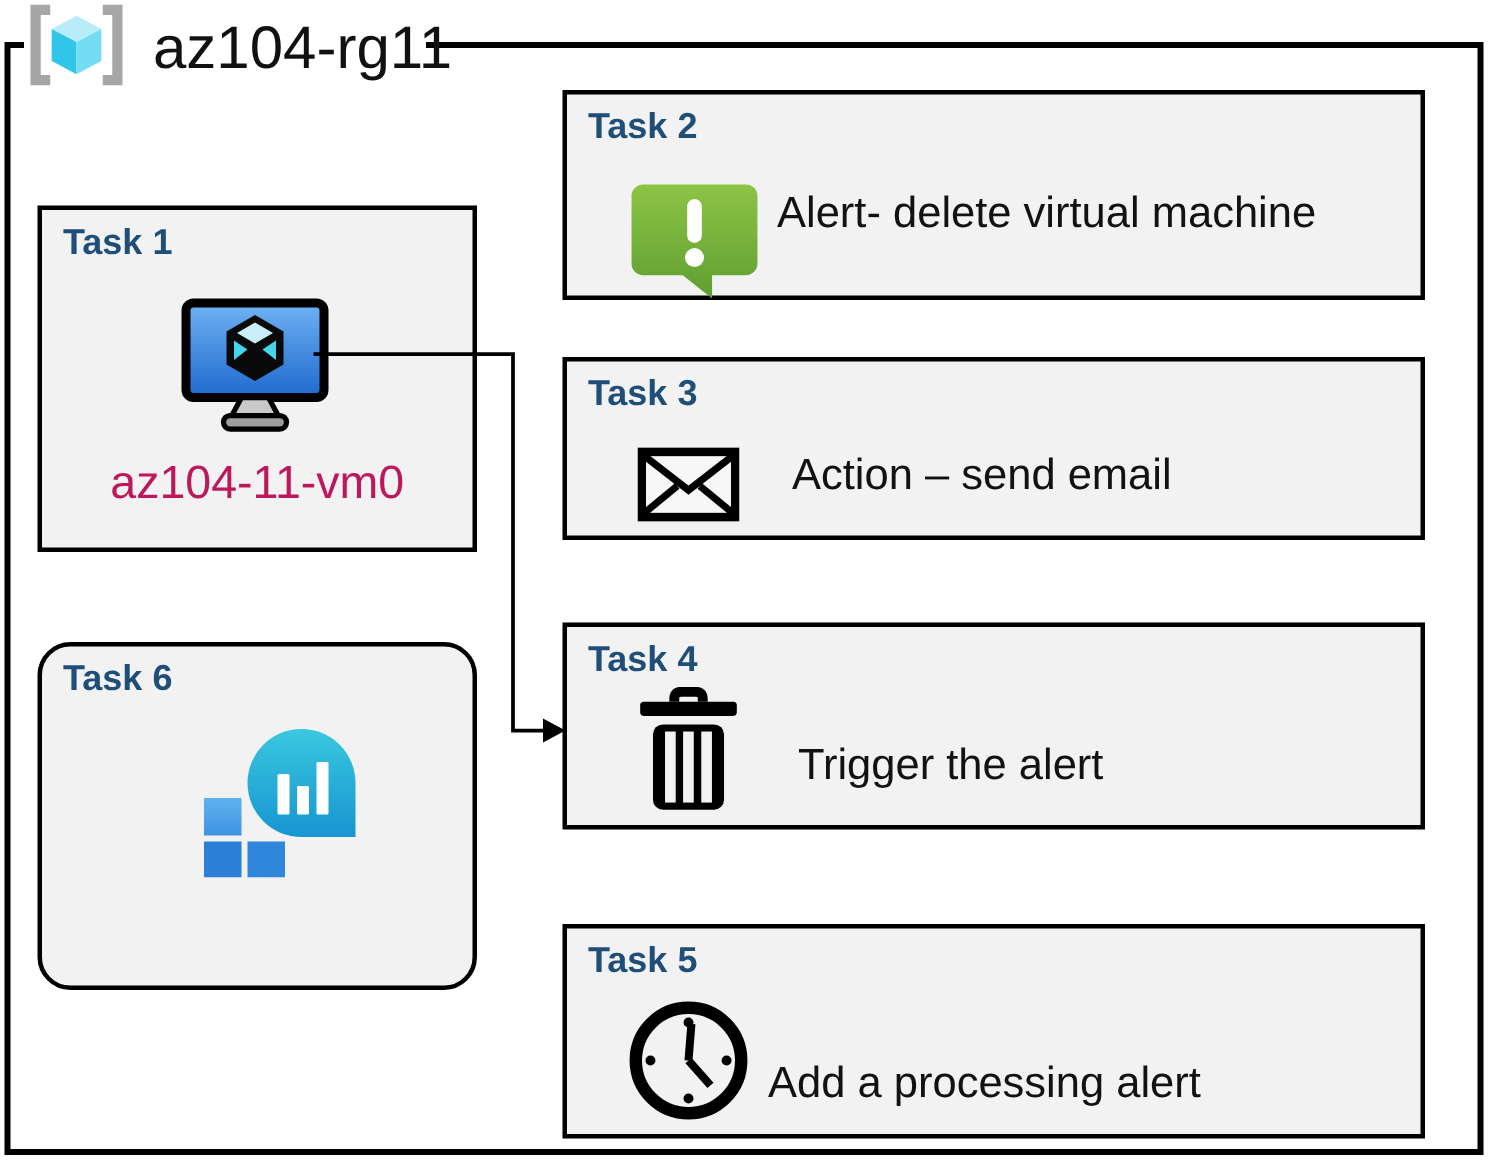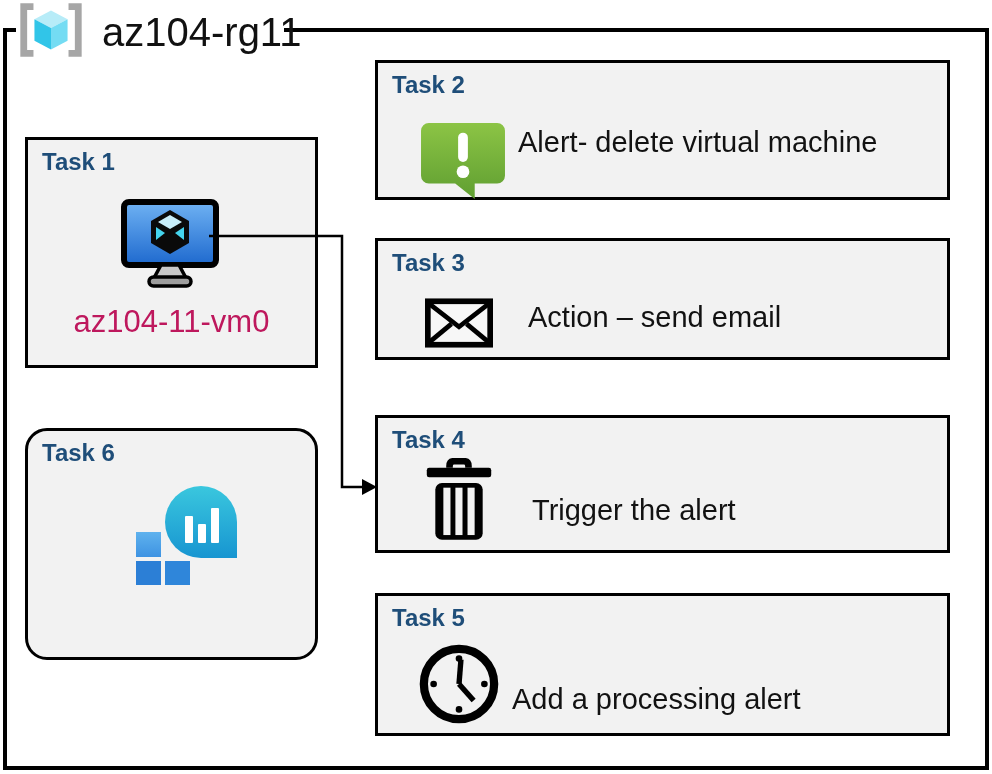--- a/index.html
+++ b/index.html
@@ -64,21 +64,21 @@
     font-size: 31px;
     color: #be185d;
     white-space: nowrap;
   }
   .icon { position: absolute; }
   #task1 { left: 25px; top: 137px; width: 293px; height: 231px; }
   #task6 { left: 25px; top: 428px; width: 293px; height: 232px; border-radius: 22px; }
   #task2 { left: 375px; top: 60px;  width: 575px; height: 140px; }
   #task3 { left: 375px; top: 238px; width: 575px; height: 122px; }
   #task4 { left: 375px; top: 415px; width: 575px; height: 138px; }
-  #task5 { left: 375px; top: 593px; width: 575px; height: 143px; }
+  #task5 { left: 375px; top: 616px; width: 575px; height: 143px; }
   #arrow-overlay {
     position: absolute;
     left: 0; top: 0;
     width: 992px; height: 774px;
     pointer-events: none;
   }
 </style>
 </head>
 <body>
 

